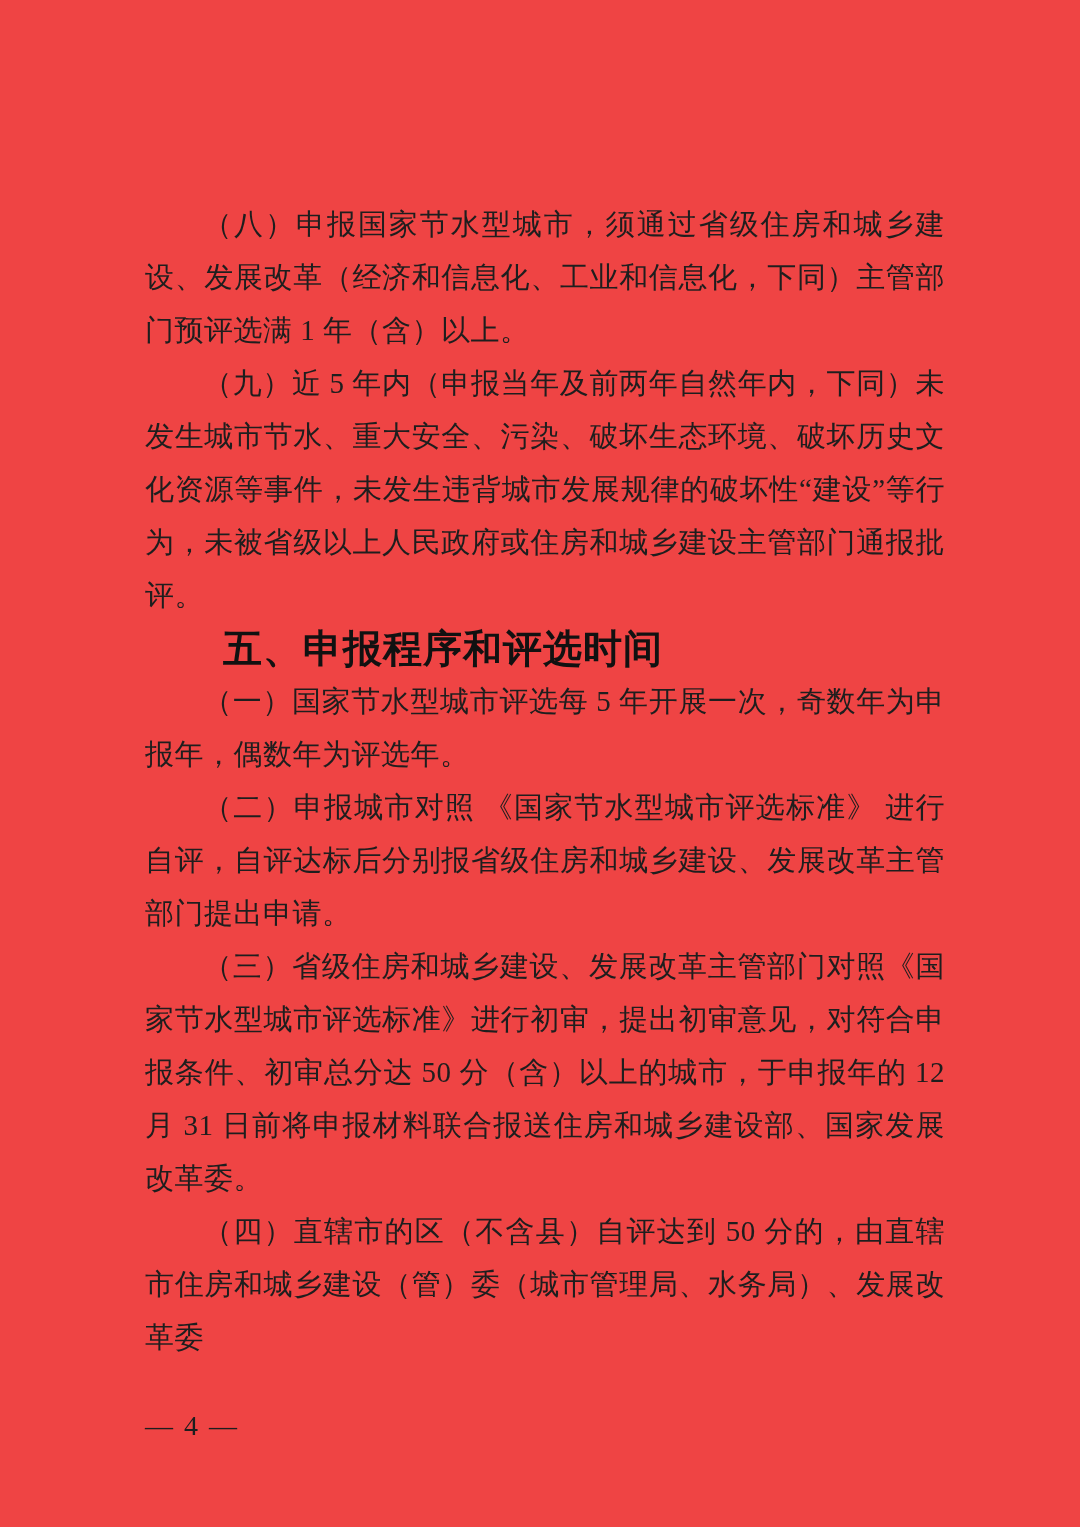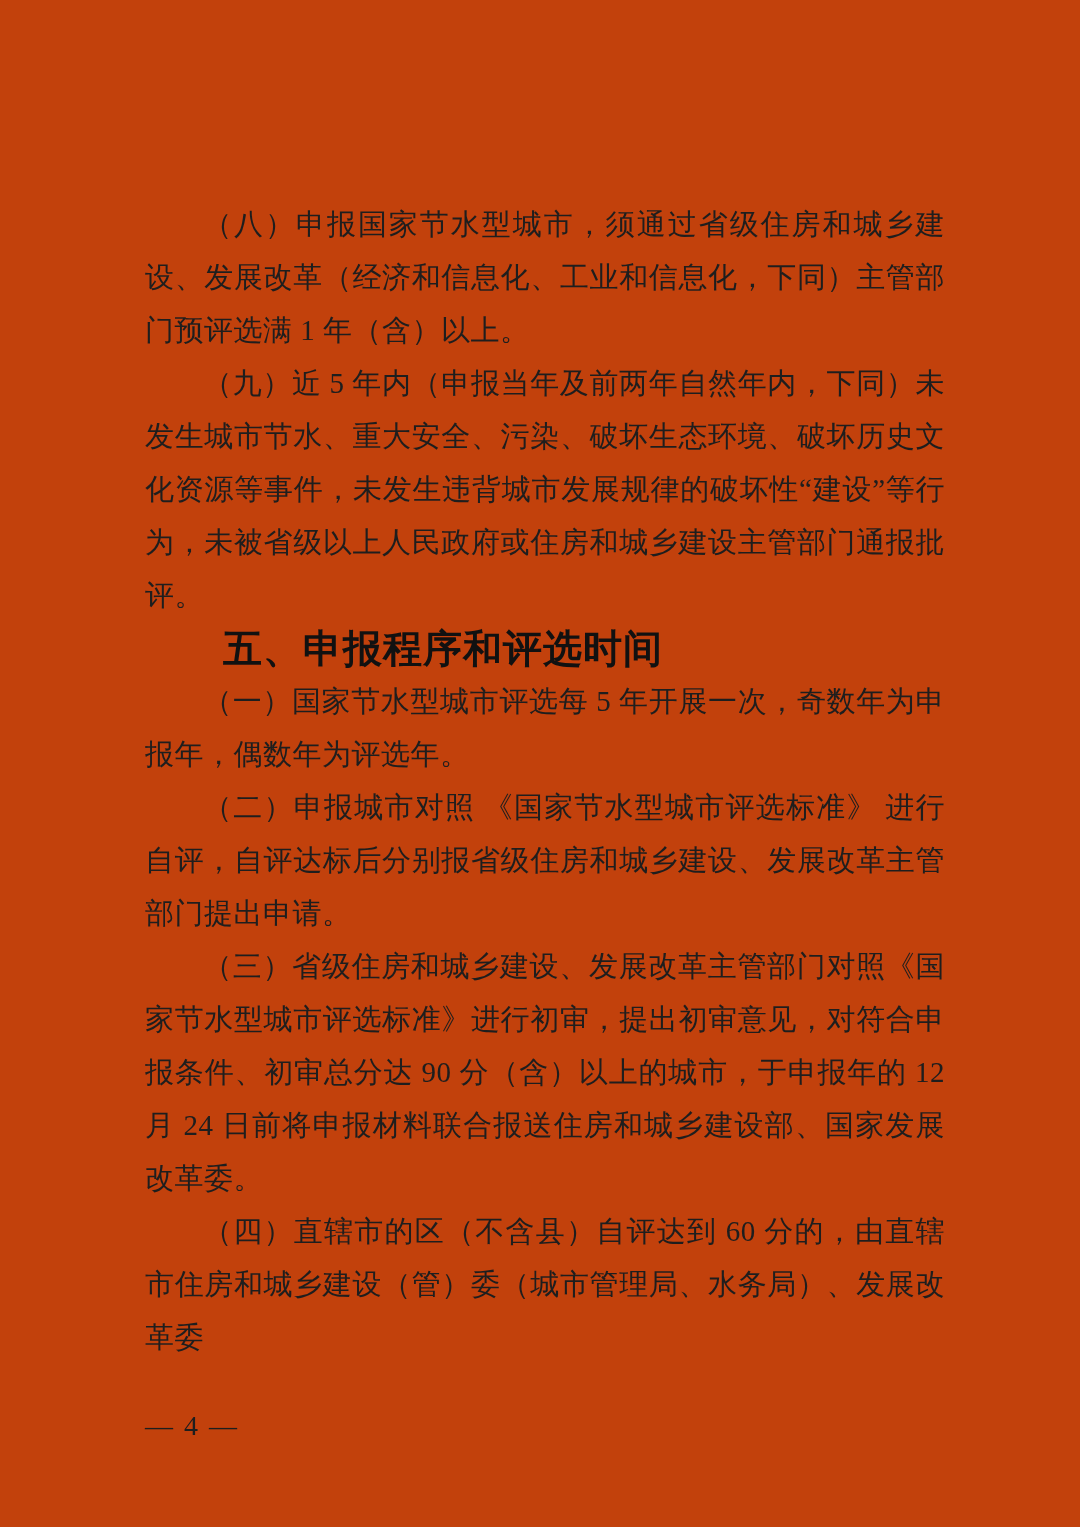--- a/index.html
+++ b/index.html
@@ -4,21 +4,21 @@
 <style>
   html, body {
     margin: 0;
     padding: 0;
     background: #ffffff;
   }
   .page {
     position: relative;
     width: 1080px;
     height: 1527px;
-    background: #c2410c;
+    background: #ef4444;
     overflow: hidden;
     font-family: "Liberation Serif", "DejaVu Serif", serif;
     color: #1e1e1e;
   }
   .doc-content {
     position: absolute;
     left: 145px;
     top: 198px;
     width: 800px;
   }
@@ -54,17 +54,17 @@
 </head>
 <body>
 
 <div class="page">
   <div class="doc-content">
     <p class="para">（八）申报国家节水型城市，须通过省级住房和城乡建设、发展改革（经济和信息化、工业和信息化，下同）主管部门预评选满 1 年（含）以上。</p>
     <p class="para">（九）近 5 年内（申报当年及前两年自然年内，下同）未发生城市节水、重大安全、污染、破坏生态环境、破坏历史文化资源等事件，未发生违背城市发展规律的破坏性“建设”等行为，未被省级以上人民政府或住房和城乡建设主管部门通报批评。</p>
     <h2 class="heading">五、申报程序和评选时间</h2>
     <p class="para">（一）国家节水型城市评选每 5 年开展一次，奇数年为申报年，偶数年为评选年。</p>
     <p class="para">（二）申报城市对照 《国家节水型城市评选标准》 进行自评，自评达标后分别报省级住房和城乡建设、发展改革主管部门提出申请。</p>
-    <p class="para">（三）省级住房和城乡建设、发展改革主管部门对照《国家节水型城市评选标准》进行初审，提出初审意见，对符合申报条件、初审总分达 90 分（含）以上的城市，于申报年的 12 月 24 日前将申报材料联合报送住房和城乡建设部、国家发展改革委。</p>
-    <p class="para">（四）直辖市的区（不含县）自评达到 60 分的，由直辖市住房和城乡建设（管）委（城市管理局、水务局）、发展改革委</p>
+    <p class="para">（三）省级住房和城乡建设、发展改革主管部门对照《国家节水型城市评选标准》进行初审，提出初审意见，对符合申报条件、初审总分达 50 分（含）以上的城市，于申报年的 12 月 31 日前将申报材料联合报送住房和城乡建设部、国家发展改革委。</p>
+    <p class="para">（四）直辖市的区（不含县）自评达到 50 分的，由直辖市住房和城乡建设（管）委（城市管理局、水务局）、发展改革委</p>
   </div>
   <div class="page-number">— 4 —</div>
 </div>
 
 </body></html>

